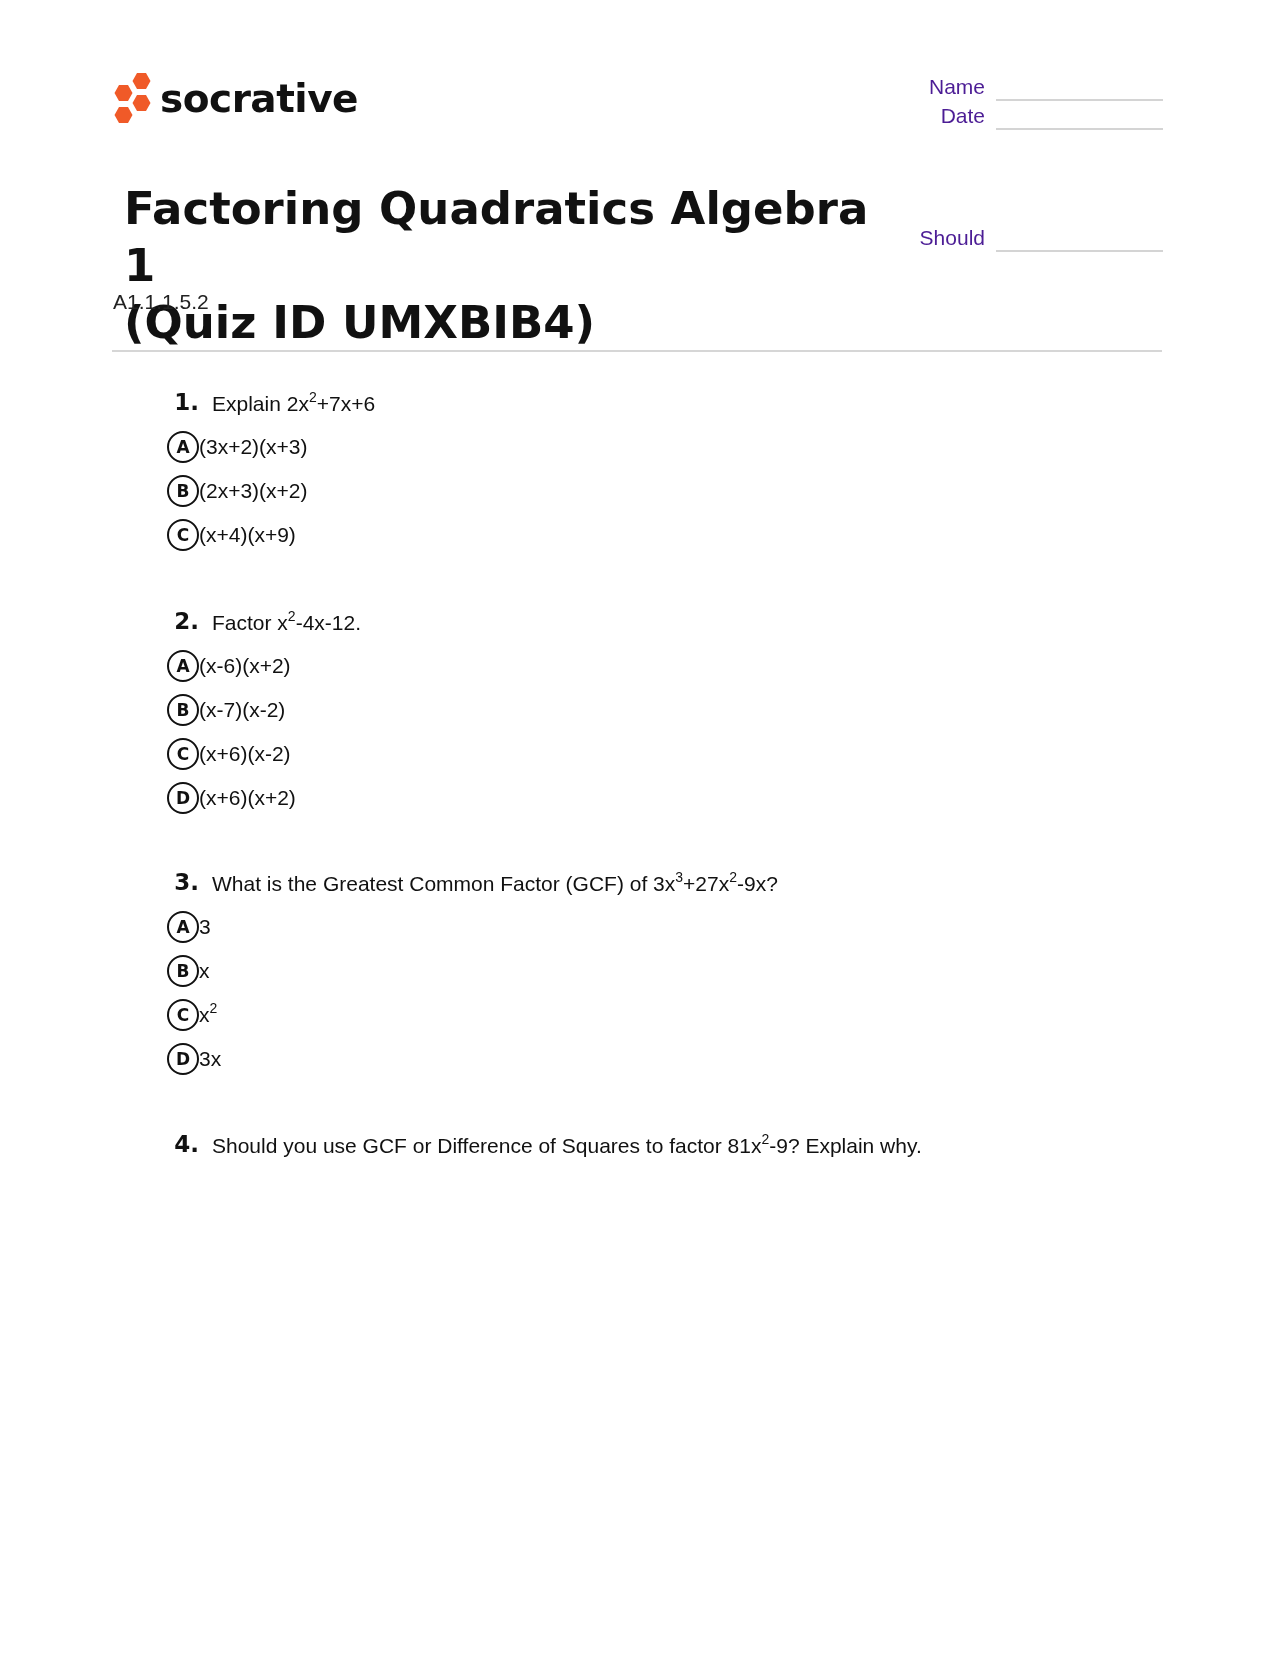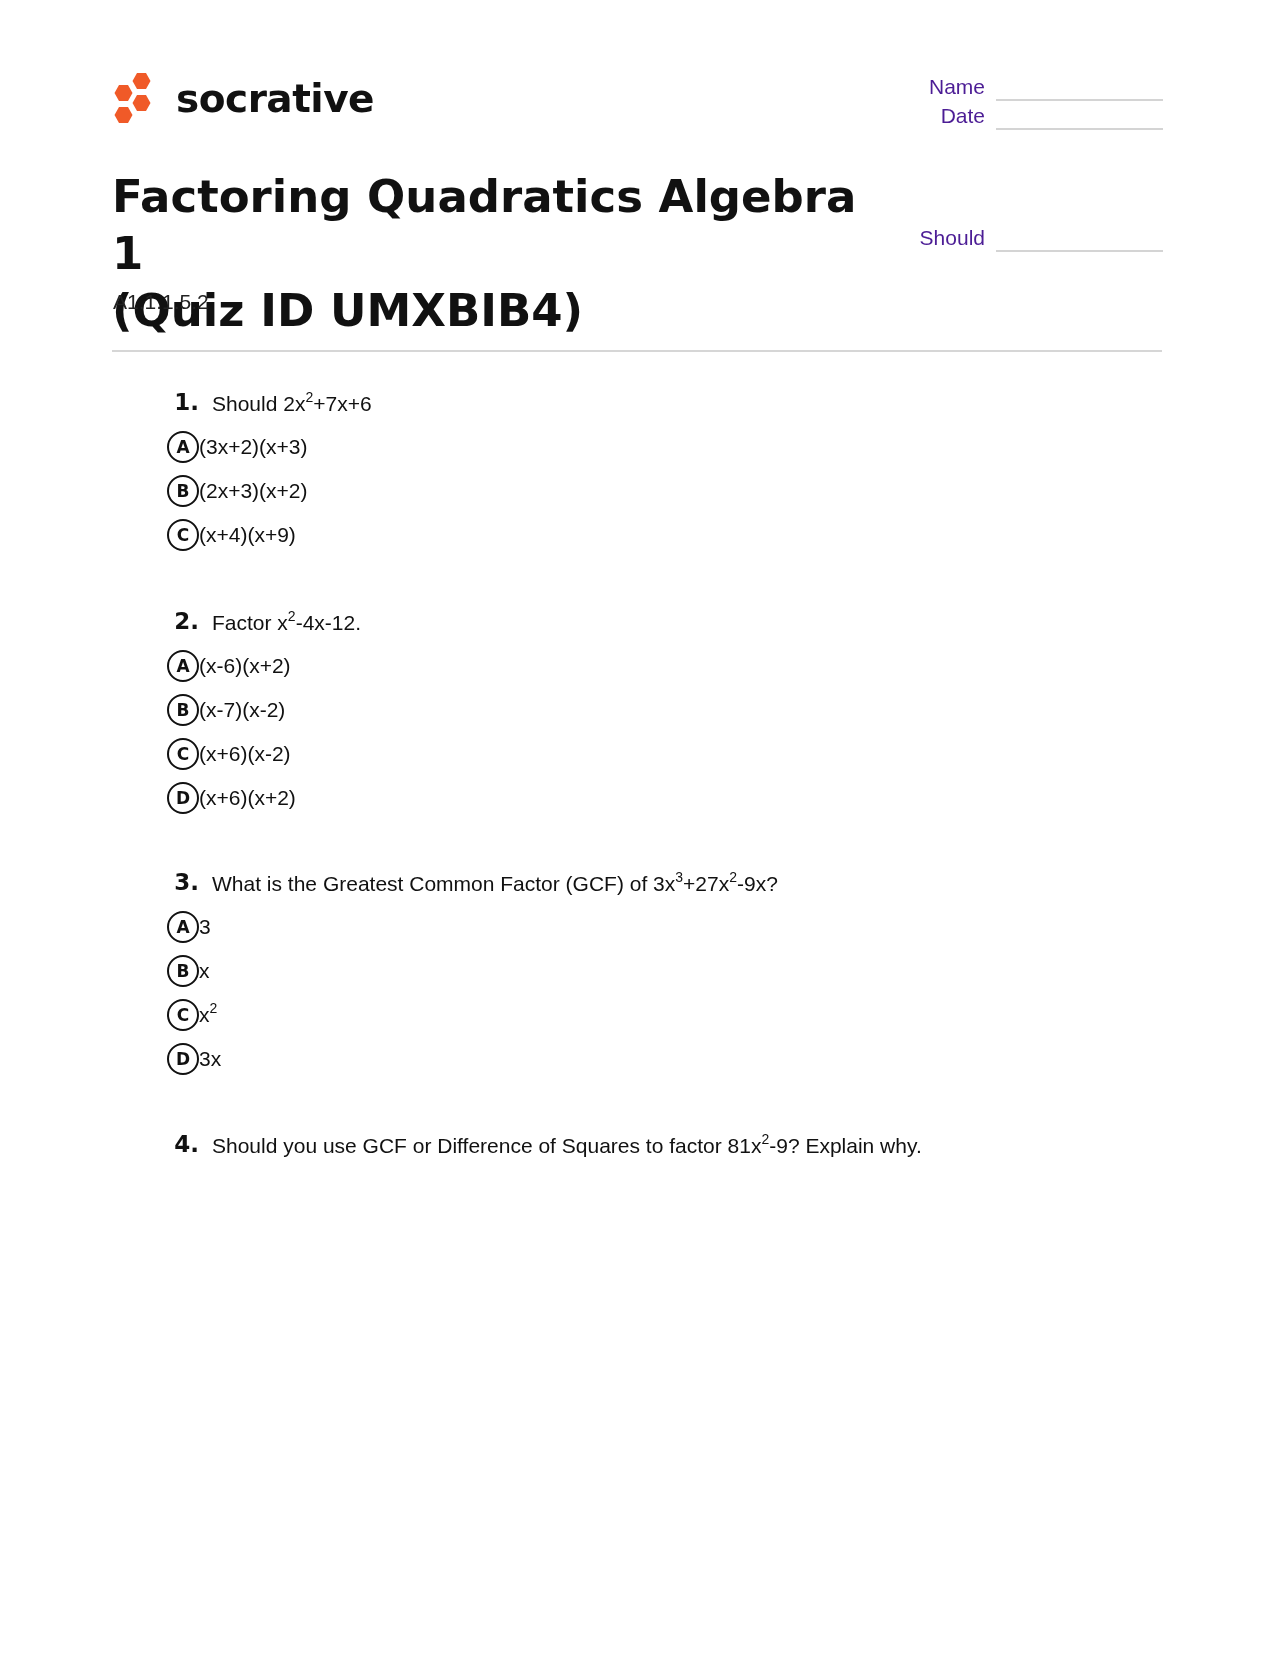--- a/index.html
+++ b/index.html
@@ -2,30 +2,30 @@
 <html><head>
 <meta charset="utf-8">
 <style>
   html, body { margin: 0; padding: 0; background: #ffffff; }
   body { width: 1275px; height: 1653px; position: relative; overflow: hidden;
          font-family: "Liberation Sans", "DejaVu Sans", sans-serif; color: #111111; }
 
   .logo { position: absolute; left: 112px; top: 72px; height: 52px; display: flex; align-items: center; }
   .logo svg { width: 40px; height: 52px; display: block; }
   .logo-text { font-family: "DejaVu Sans", sans-serif; font-size: 39px; font-weight: 700;
-               color: #111111; margin-left: 24px; letter-spacing: -0.5px; line-height: 1; }
+               color: #111111; margin-left: 8px; letter-spacing: -0.5px; line-height: 1; }
 
   .meta { position: absolute; }
   .meta-row { position: absolute; left: 0; width: 320px; height: 30px; }
   .meta-label { position: absolute; right: 173px; bottom: 4px; font-size: 21px; color: #4c1d95;
                 text-align: right; white-space: nowrap; }
   .meta-line { position: absolute; left: 158px; width: 167px; bottom: 2px; height: 0;
                border-top: 2px solid #d4d4d4; }
 
-  .title { position: absolute; left: 112px; top: 168px; margin: 0;
+  .title { position: absolute; left: 112px; top: 168px; margin: 12px;
            font-family: "DejaVu Sans", sans-serif; font-weight: 700; font-size: 45px;
            line-height: 57px; color: #111111; letter-spacing: 0px; width: 760px; }
   .subtitle { position: absolute; left: 113px; top: 290px; font-size: 21px; color: #222; }
 
   .divider { position: absolute; left: 112px; top: 350px; width: 1050px; height: 0;
              border-top: 2px solid #d6d6d6; }
 
   .question { position: absolute; left: 167px; width: 1000px; }
   .q-head { position: relative; height: 36px; }
   .q-num { position: absolute; left: 0; top: 0; width: 32px; text-align: right;
@@ -73,21 +73,21 @@
   <span>Factoring Quadratics Algebra 1</span><br>
   <span>(Quiz ID UMXBIB4)</span>
 </h1>
 <div class="subtitle">A1.1.1.5.2</div>
 
 <div class="divider"></div>
 
 <div class="question" style="top:389px;">
   <div class="q-head">
     <span class="q-num">1.</span>
-    <span class="q-text"><span>Should 2x</span><sup>2</sup><span>+7x+6</span></span>
+    <span class="q-text"><span>Explain 2x</span><sup>2</sup><span>+7x+6</span></span>
   </div>
   <div class="option">
     <span class="badge">A</span>
     <span class="opt-text">(3x+2)(x+3)</span>
   </div>
   <div class="option">
     <span class="badge">B</span>
     <span class="opt-text">(2x+3)(x+2)</span>
   </div>
   <div class="option">

